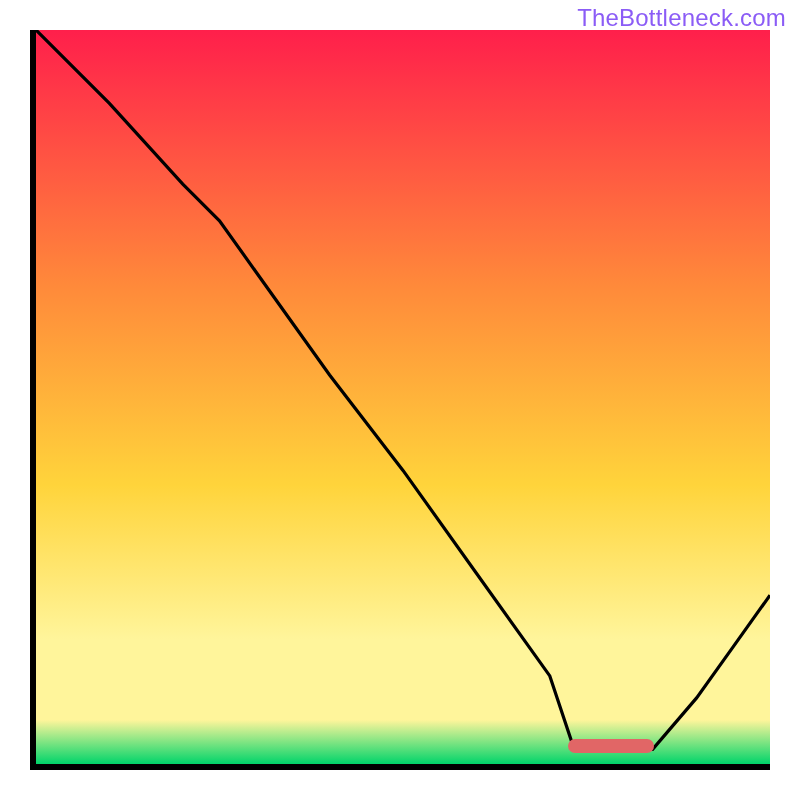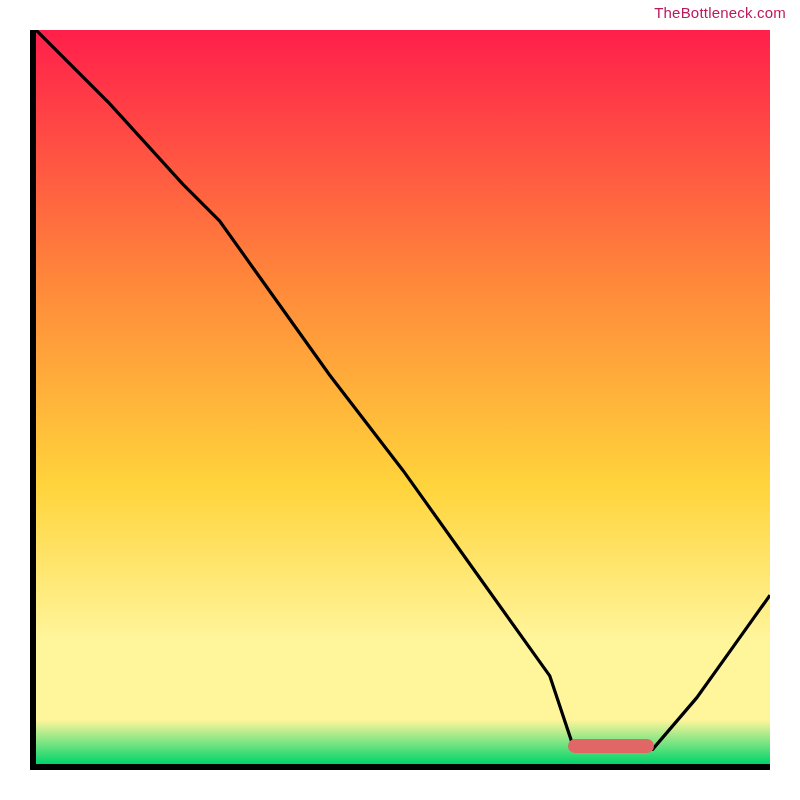--- a/index.html
+++ b/index.html
@@ -13,22 +13,22 @@
   .container {
     position: relative;
     width: 800px;
     height: 800px;
     overflow: hidden;
   }
   .watermark {
     position: absolute;
     top: 4px;
     right: 14px;
-    font-size: 15px;
-    color: #be185d;
+    font-size: 24px;
+    color: #8b5cf6;
     font-weight: 400;
     letter-spacing: 0.2px;
     z-index: 10;
   }
   .axis-left, .axis-bottom {
     position: absolute;
     background: #000;
     z-index: 5;
   }
   .axis-left {

